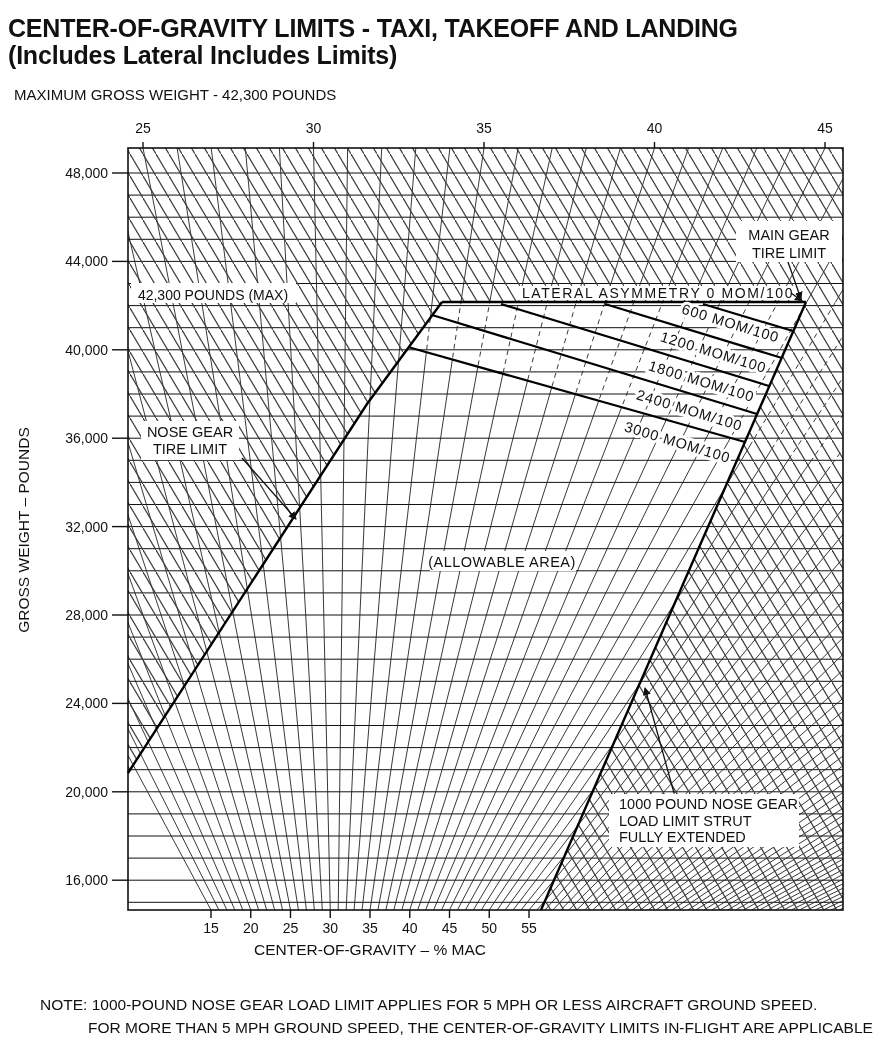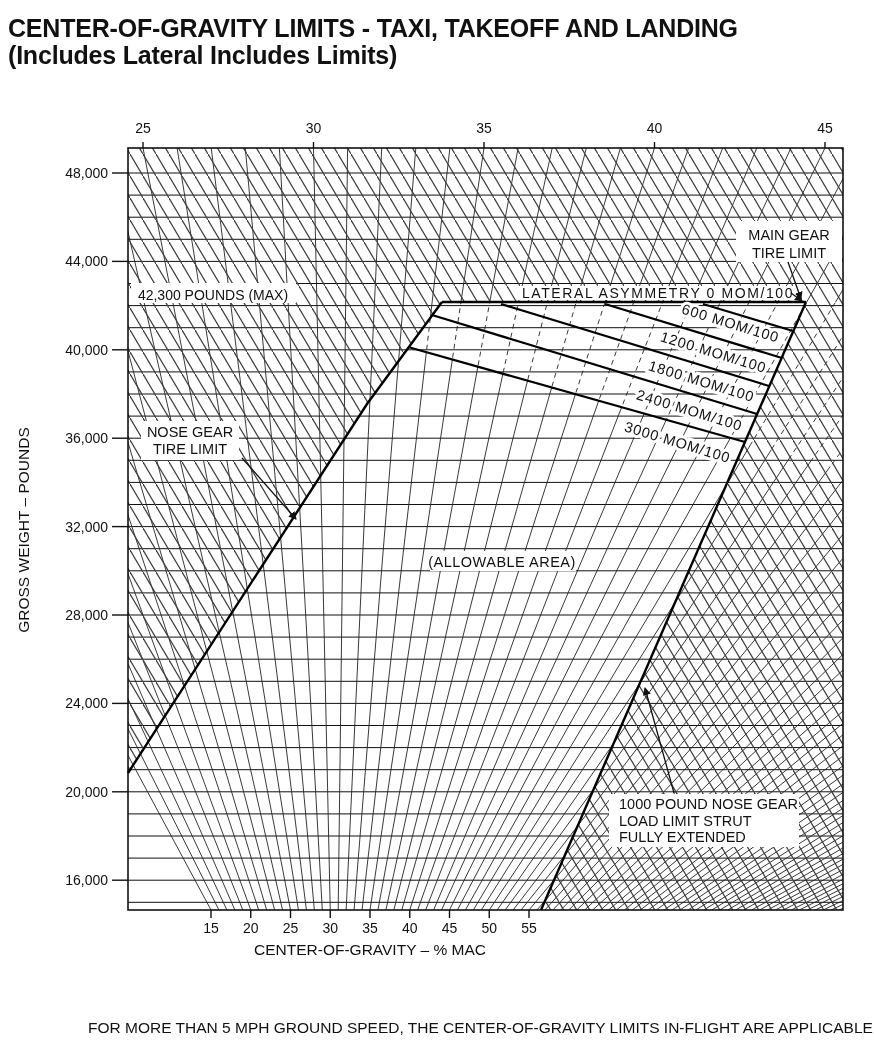--- a/index.html
+++ b/index.html
@@ -13,20 +13,21 @@
   .note2{left:88px;top:1019px;font-size:15.5px;}
   svg{position:absolute;left:0;top:0;font-family:"Liberation Sans",sans-serif;}
   svg text{fill:#111;}
 </style>
 </head>
 <body>
 
 <div class="page">
   <div class="abs title1">CENTER-OF-GRAVITY LIMITS - TAXI, TAKEOFF AND LANDING</div>
   <div class="abs title2">(Includes Lateral Includes Limits)</div>
+  <div class="abs subtitle">MAXIMUM GROSS WEIGHT - 42,300 POUNDS</div>
 
   <svg id="chart-svg" width="874" height="1041" viewBox="0 0 874 1041">
     <text x="370" y="955" text-anchor="middle" font-size="15.5">CENTER-OF-GRAVITY – % MAC</text>
     <text x="29" y="530" text-anchor="middle" font-size="15.5" transform="rotate(-90 29 530)">GROSS WEIGHT – POUNDS</text>
   <defs>
         <pattern id="hatch" width="13" height="22" patternUnits="userSpaceOnUse">
           <line x1="0" y1="0" x2="13" y2="22" stroke="#3c3c3c" stroke-width="1.2"></line>
         </pattern>
         <clipPath id="clip-band">
           <polygon points="442,302 843,302 843,470 408,347"></polygon>
@@ -326,14 +327,15 @@
         <text x="619" y="842" text-anchor="start" font-size="14.5" letter-spacing="0">FULLY EXTENDED</text>
       </g>
       <g stroke="#111" stroke-width="1.3">
         <line x1="788" y1="262" x2="801" y2="299" marker-end="url(#ah)"></line>
         <line x1="791" y1="293" x2="802" y2="301" marker-end="url(#ah)"></line>
         <line x1="242" y1="458" x2="296" y2="519" marker-end="url(#ah)"></line>
         <line x1="674" y1="793" x2="645" y2="688" marker-end="url(#ah)"></line>
       </g>
     </svg>
 
+  <div class="abs note1">NOTE: 1000-POUND NOSE GEAR LOAD LIMIT APPLIES FOR 5 MPH OR LESS AIRCRAFT GROUND SPEED.</div>
   <div class="abs note2">FOR MORE THAN 5 MPH GROUND SPEED, THE CENTER-OF-GRAVITY LIMITS IN-FLIGHT ARE APPLICABLE.</div>
 </div>
 
 </body></html>

